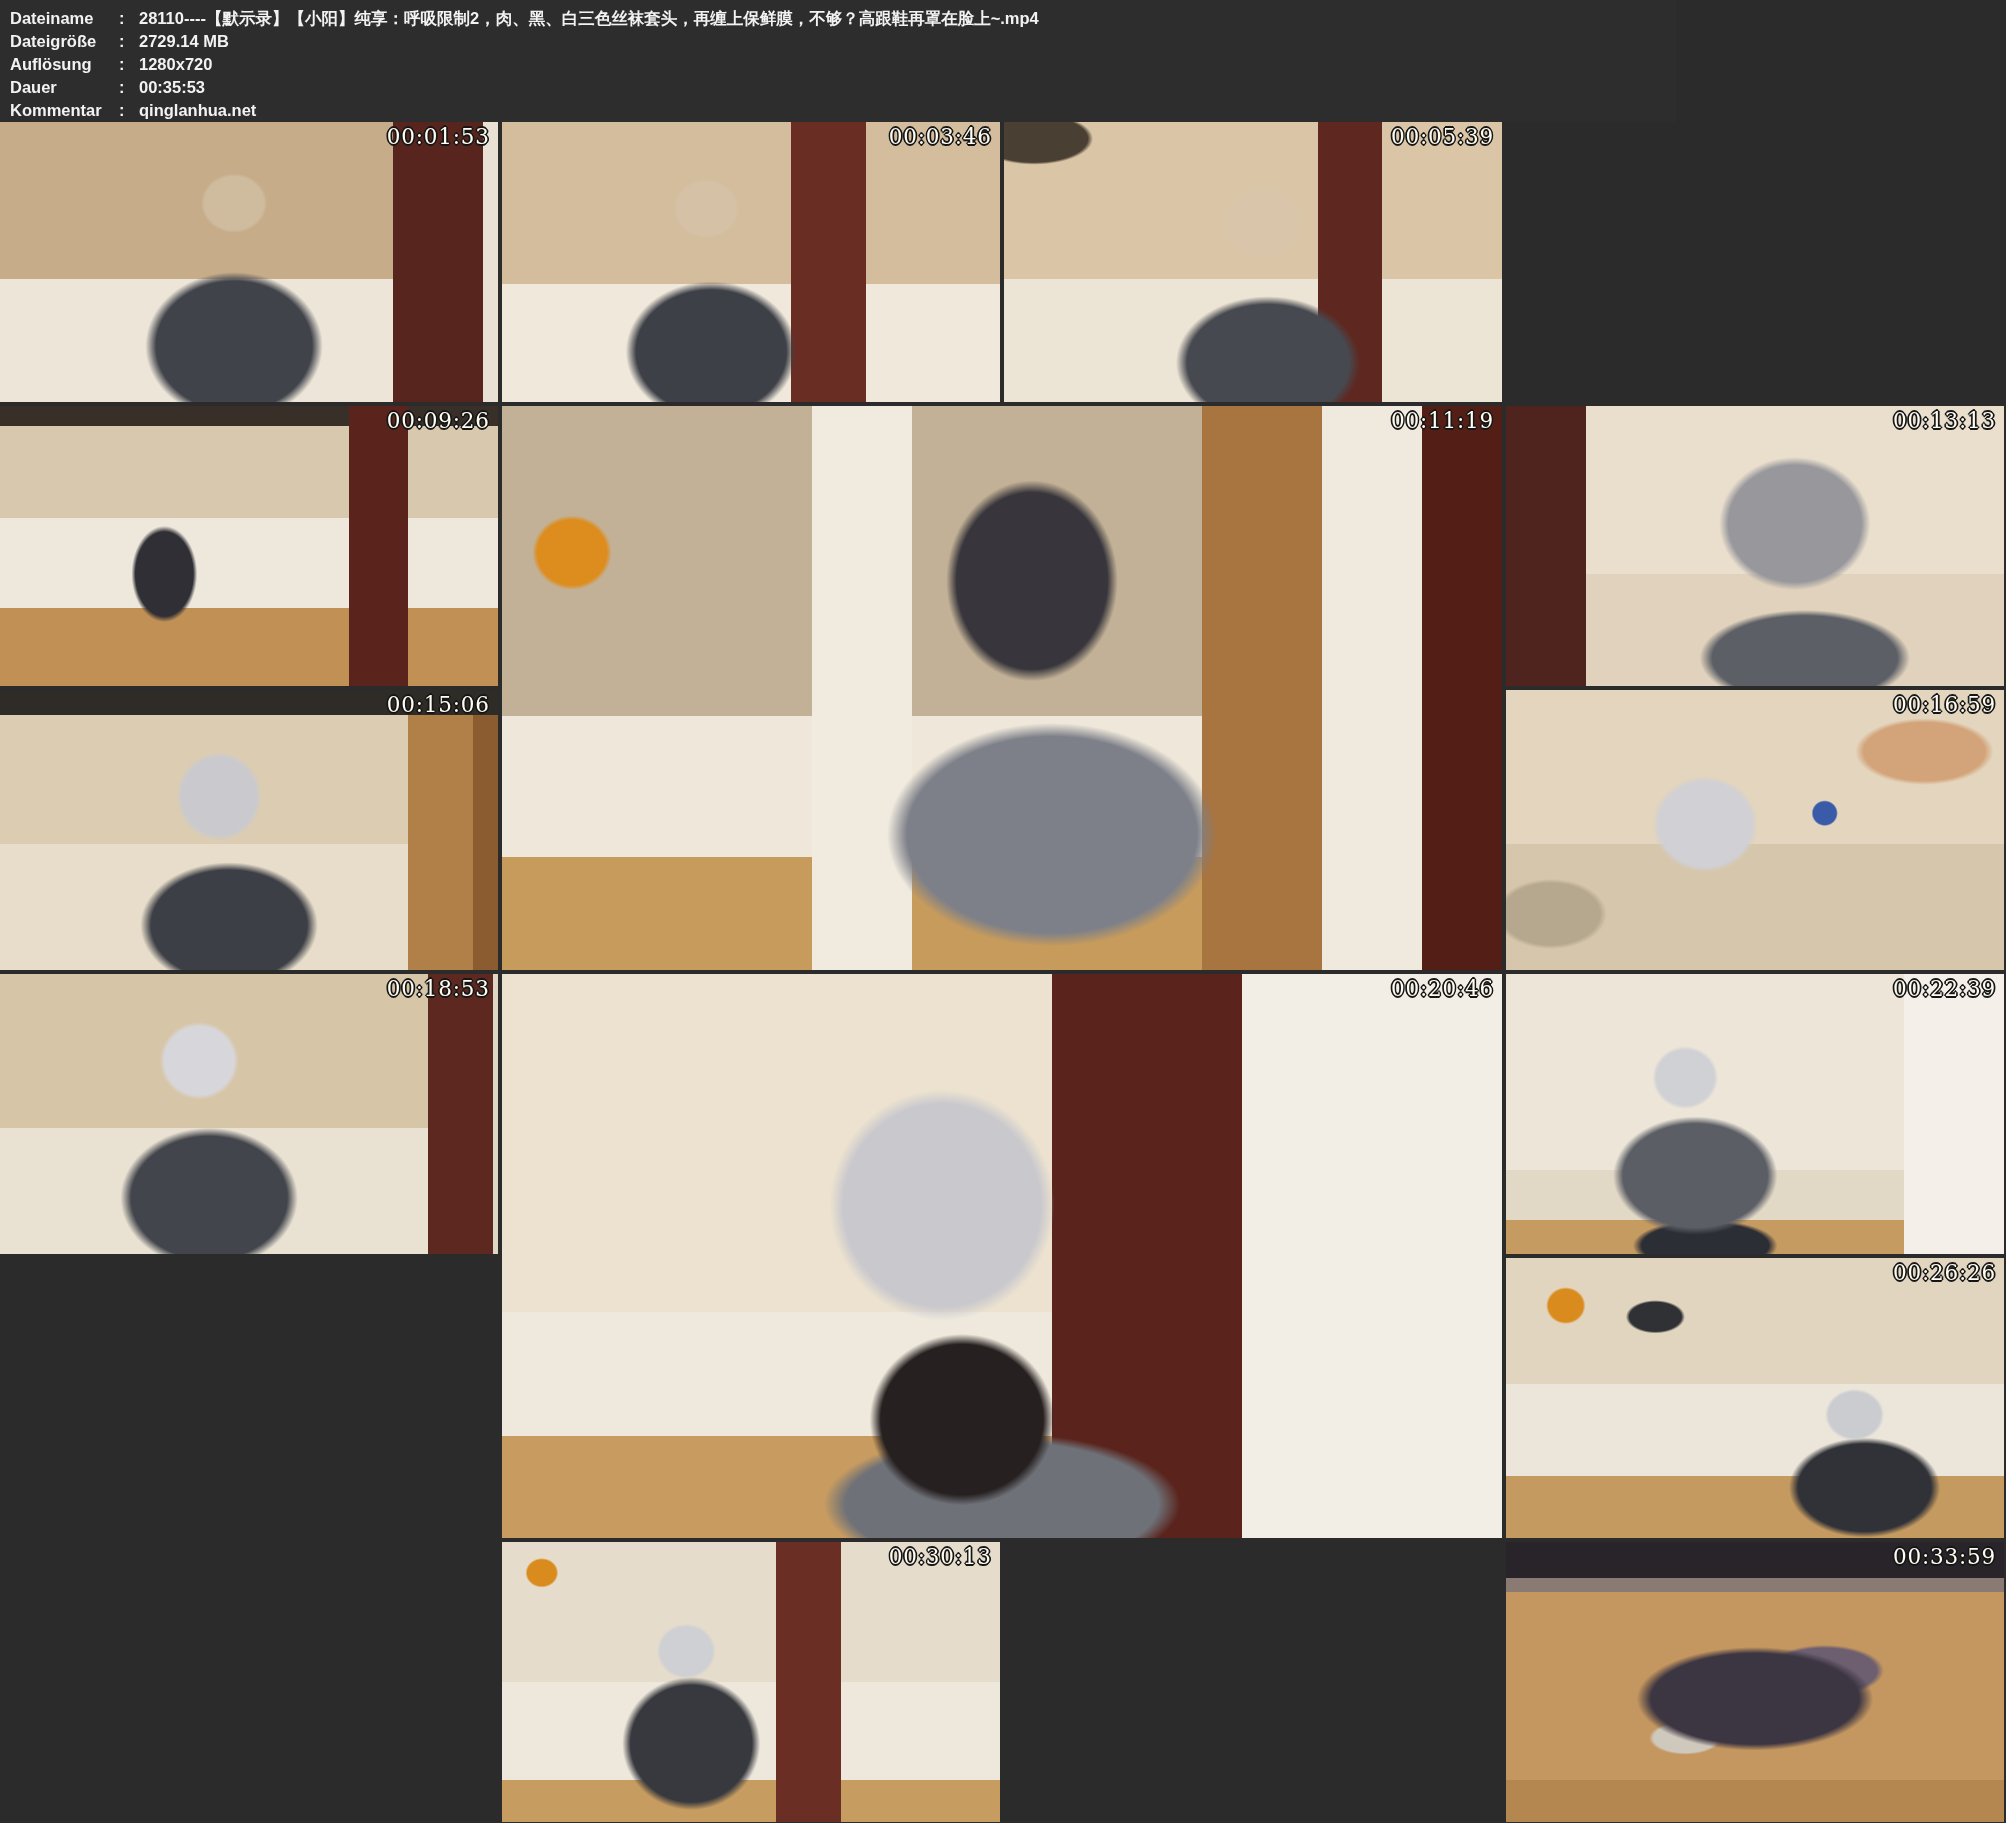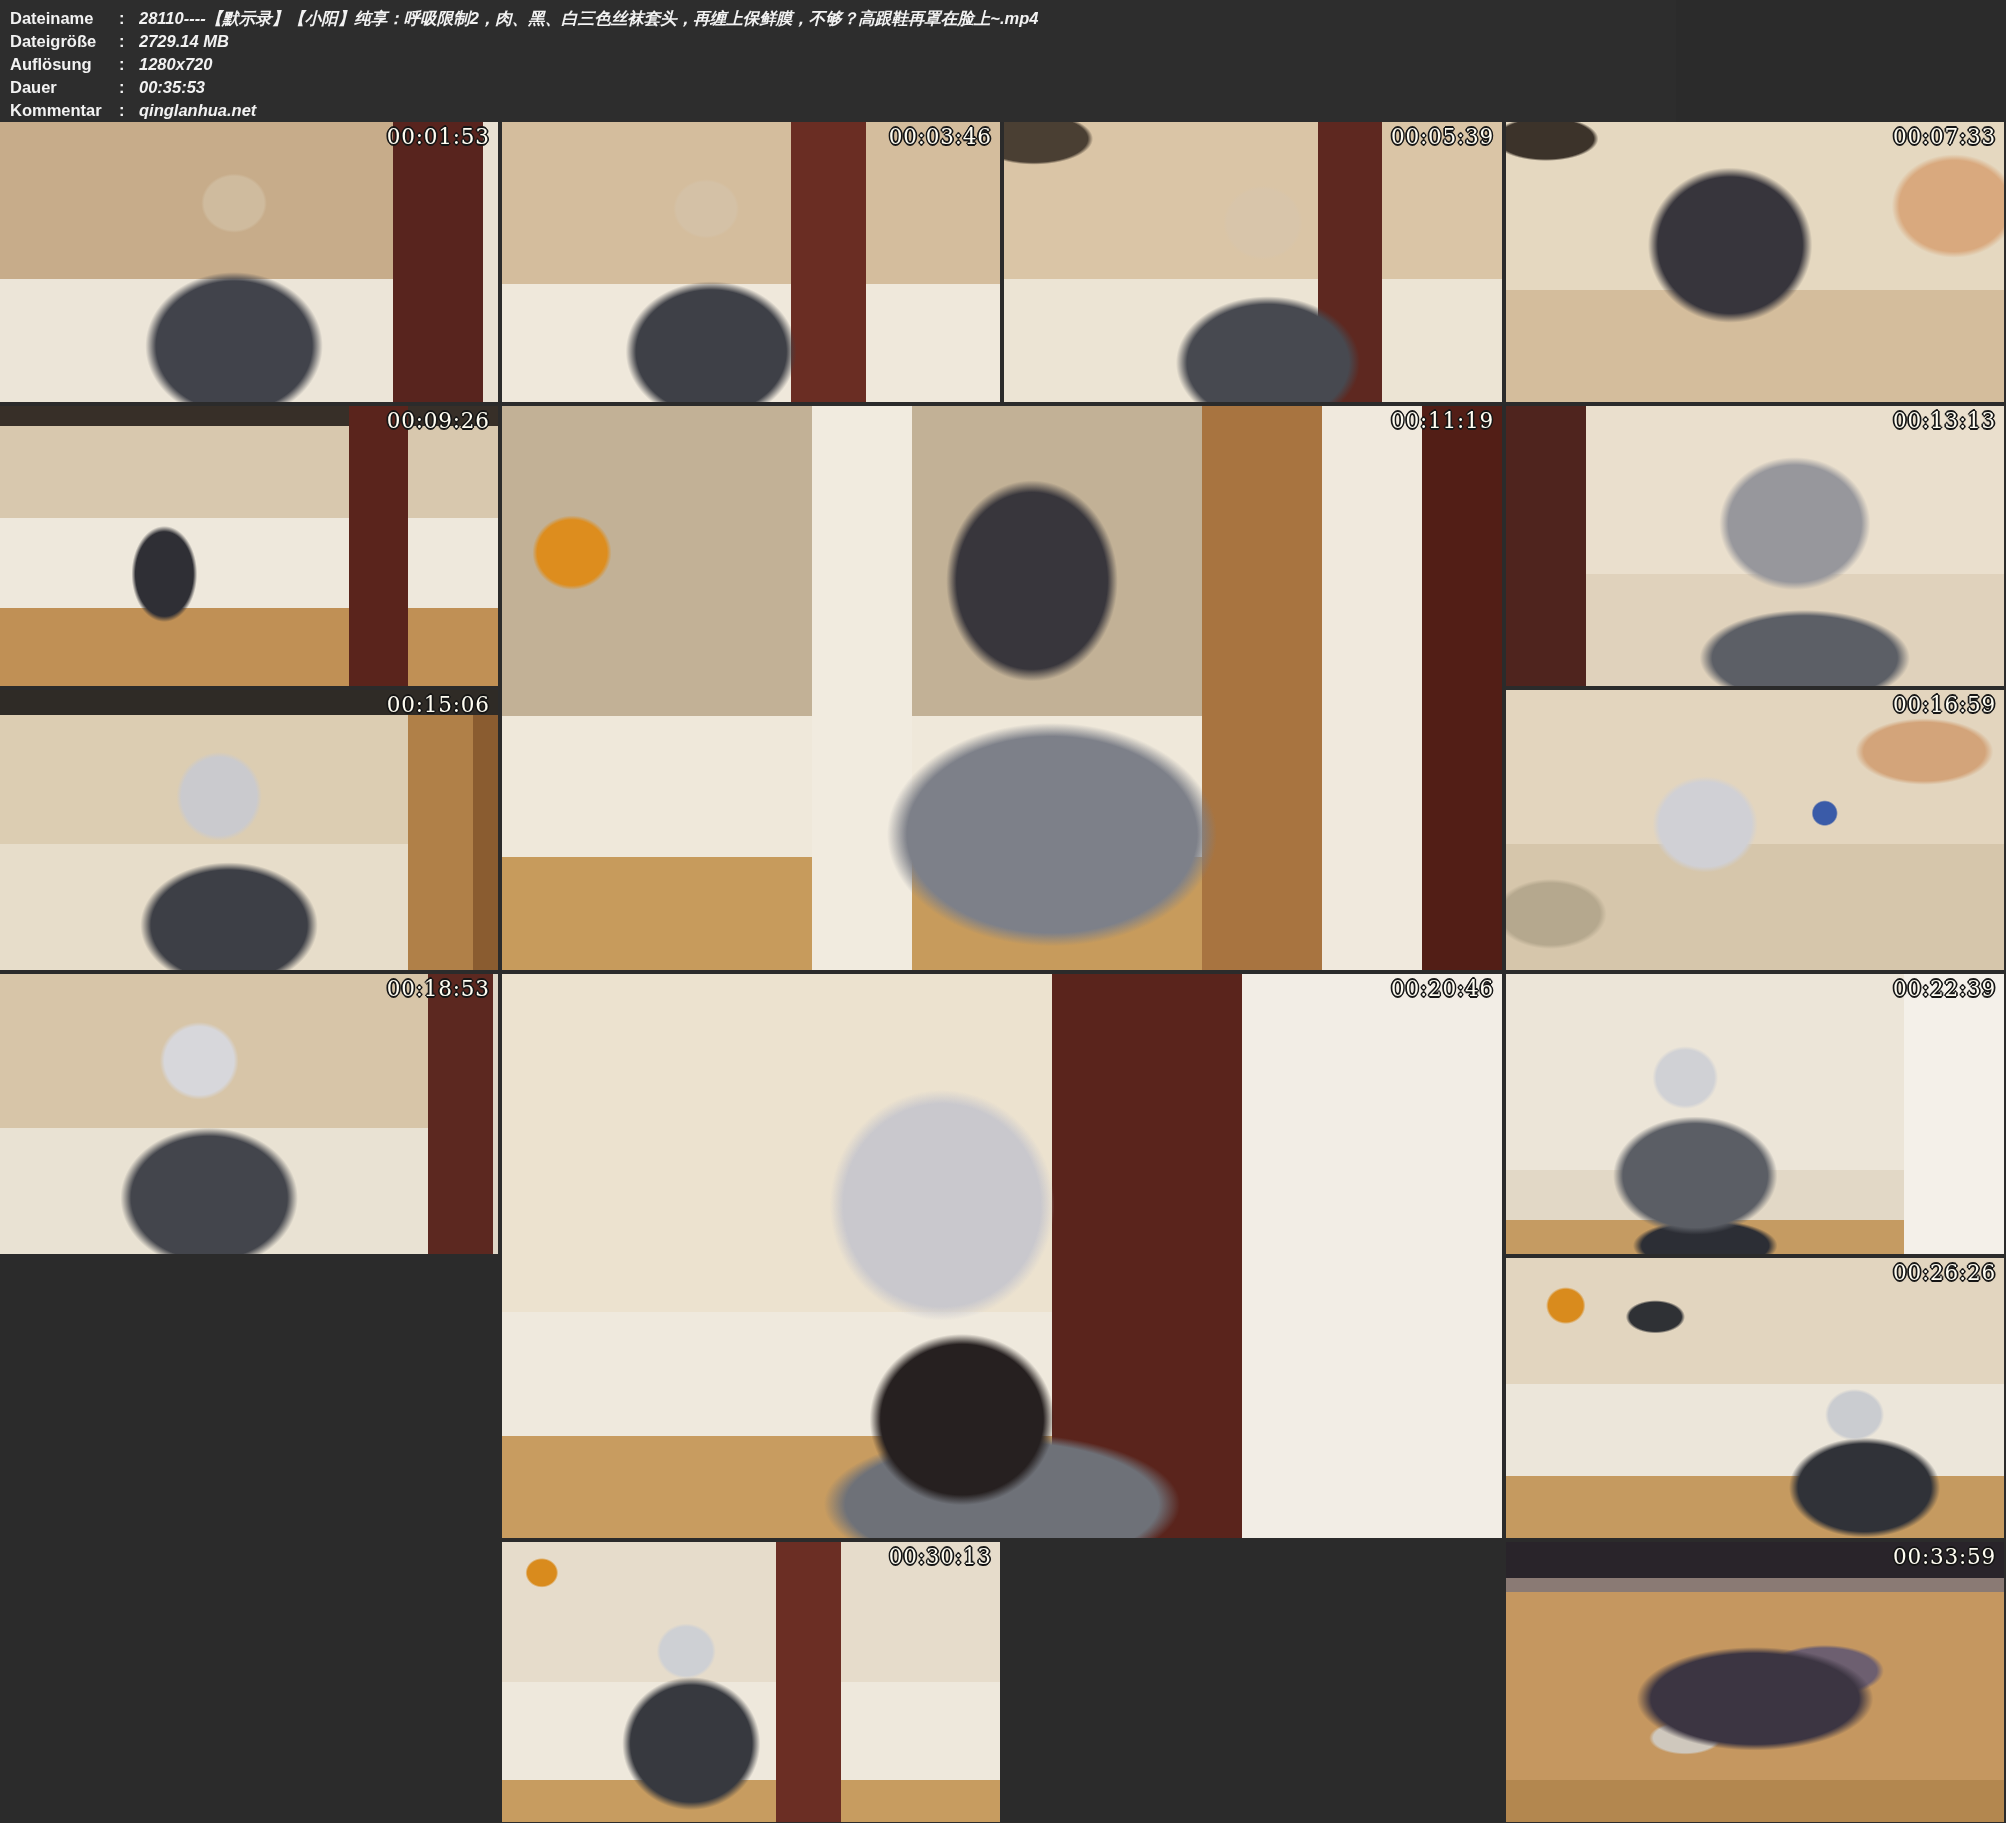--- a/index.html
+++ b/index.html
@@ -9,21 +9,21 @@
     font-family:"Liberation Sans", sans-serif;
   }
   
   .header{
     position:absolute;top:0;left:0;width:1676px;height:122px;
     background:#2d2d2d;box-sizing:border-box;padding:6.6px 0 0 10px;
   }
   .hrow{display:flex;line-height:23px;font-size:16.5px;font-weight:bold;color:#f2f2f2;white-space:nowrap;}
   .hlabel{width:109px;flex:0 0 109px;}
   .hsep{width:20px;flex:0 0 20px;}
-  .hvalue{flex:1;overflow:hidden;font-style:italic;}
+  .hvalue{flex:1;overflow:hidden;}
   
   .grid{
     position:absolute;top:122px;left:0;width:2006px;height:1701px;overflow:hidden;
     display:grid;
     grid-template-columns:498px 498px 498px 498px;
     grid-template-rows:280px 280px 280px 280px 280px 280px;
     gap:4.1px;background:#2b2b2b;
   }
   .thumb{position:relative;background:#c9b famously;overflow:hidden;}
   .thumb{position:relative;overflow:hidden;background:#cdbb9e;padding-left:8px;}
@@ -75,23 +75,20 @@
 <div class="grid">
   <div class="thumb t1" style="background:radial-gradient(ellipse 10% 16% at 47% 29%, #cfbb9e 0 60%, rgba(207,187,158,0) 66%),radial-gradient(ellipse 27% 40% at 47% 80%, #41434b 0 58%, rgba(65,67,75,0) 66%),linear-gradient(90deg, rgba(0,0,0,0) 0 79%, #58241e 79% 97%, #e9e1d3 97%),linear-gradient(180deg, #c7ac8a 0 56%, #ece5d8 56%)">
       <span class="ts">00:01:53</span>
     </div>
   <div class="thumb t2" style="background:radial-gradient(ellipse 10% 16% at 41% 31%, #d4c1a6 0 60%, rgba(212,193,166,0) 66%),radial-gradient(ellipse 26% 38% at 42% 82%, #3e4047 0 58%, rgba(62,64,71,0) 66%),linear-gradient(90deg, rgba(0,0,0,0) 0 58%, #6a2d23 58% 73%, rgba(0,0,0,0) 73%),linear-gradient(180deg, #d4bd9d 0 58%, #efe8db 58%)">
       <span class="ts">00:03:46</span>
     </div>
   <div class="thumb t3" style="background:radial-gradient(ellipse 12% 20% at 52% 36%, #d8c5aa 0 60%, rgba(216,197,170,0) 66%),radial-gradient(ellipse 28% 36% at 53% 86%, #474950 0 58%, rgba(71,73,80,0) 66%),linear-gradient(90deg, rgba(0,0,0,0) 0 63%, #5e2820 63% 76%, rgba(0,0,0,0) 76%),radial-gradient(ellipse 18% 14% at 6% 6%, #4a3f33 0 60%, rgba(74,63,51,0) 66%),linear-gradient(180deg, #dac5a6 0 56%, #ece4d4 56%)">
       <span class="ts">00:05:39</span>
     </div>
-  <div class="thumb t4" style="background:radial-gradient(ellipse 25% 42% at 45% 44%, #37353c 0 58%, rgba(55,53,60,0) 66%),radial-gradient(ellipse 19% 28% at 90% 30%, #d9a97e 0 58%, rgba(217,169,126,0) 66%),radial-gradient(ellipse 16% 12% at 8% 6%, #3c332a 0 60%, rgba(60,51,42,0) 66%),linear-gradient(180deg, #e5d8c0 0 60%, #d4bd9c 60%)">
-      <span class="ts">00:07:33</span>
-    </div>
   <div class="thumb t5" style="background:radial-gradient(ellipse 10% 26% at 33% 60%, #2f2f35 0 58%, rgba(47,47,53,0) 66%),linear-gradient(90deg, rgba(0,0,0,0) 0 70%, #5a241c 70% 82%, rgba(0,0,0,0) 82%),linear-gradient(180deg, #372f28 0 7%, rgba(0,0,0,0) 7%),linear-gradient(180deg, #d8c8ae 0 40%, #eee8dc 40% 72%, #c09055 72%)">
       <span class="ts">00:09:26</span>
     </div>
   <div class="thumb t6" style="background:radial-gradient(ellipse 6% 10% at 7% 26%, #dd8d1e 0 58%, rgba(221,141,30,0) 66%),radial-gradient(ellipse 13% 27% at 53% 31%, #38363c 0 58%, rgba(56,54,60,0) 66%),radial-gradient(ellipse 25% 30% at 55% 76%, #7d8089 0 58%, rgba(125,128,137,0) 66%),linear-gradient(90deg, rgba(0,0,0,0) 0 31%, #f1ebdf 31% 41%, rgba(0,0,0,0) 41% 70%, #a87440 70% 82%, #f0e9dd 82% 92%, #521e16 92%),linear-gradient(180deg, #c2b196 0 55%, #efe8da 55% 80%, #c79b5c 80%)">
       <span class="ts">00:11:19</span>
     </div>
   <div class="thumb t7" style="background:radial-gradient(ellipse 23% 36% at 58% 42%, #97979c 0 58%, rgba(151,151,156,0) 66%),radial-gradient(ellipse 32% 26% at 60% 90%, #5c5f66 0 58%, rgba(92,95,102,0) 66%),linear-gradient(90deg, #4f241e 0 16%, rgba(0,0,0,0) 16%),linear-gradient(180deg, #eadfcd 0 60%, #e0d2bc 60%)">
       <span class="ts">00:13:13</span>
     </div>
   <div class="thumb t8" style="background:radial-gradient(ellipse 13% 24% at 44% 38%, #cacace 0 58%, rgba(202,202,206,0) 66%),radial-gradient(ellipse 27% 34% at 46% 84%, #3d3f46 0 58%, rgba(61,63,70,0) 66%),linear-gradient(180deg, #2f2b26 0 9%, rgba(0,0,0,0) 9%),linear-gradient(90deg, rgba(0,0,0,0) 0 82%, #b08048 82% 95%, #8a5c30 95%),linear-gradient(180deg, #dccdb2 0 55%, #e7ddca 55%)">

